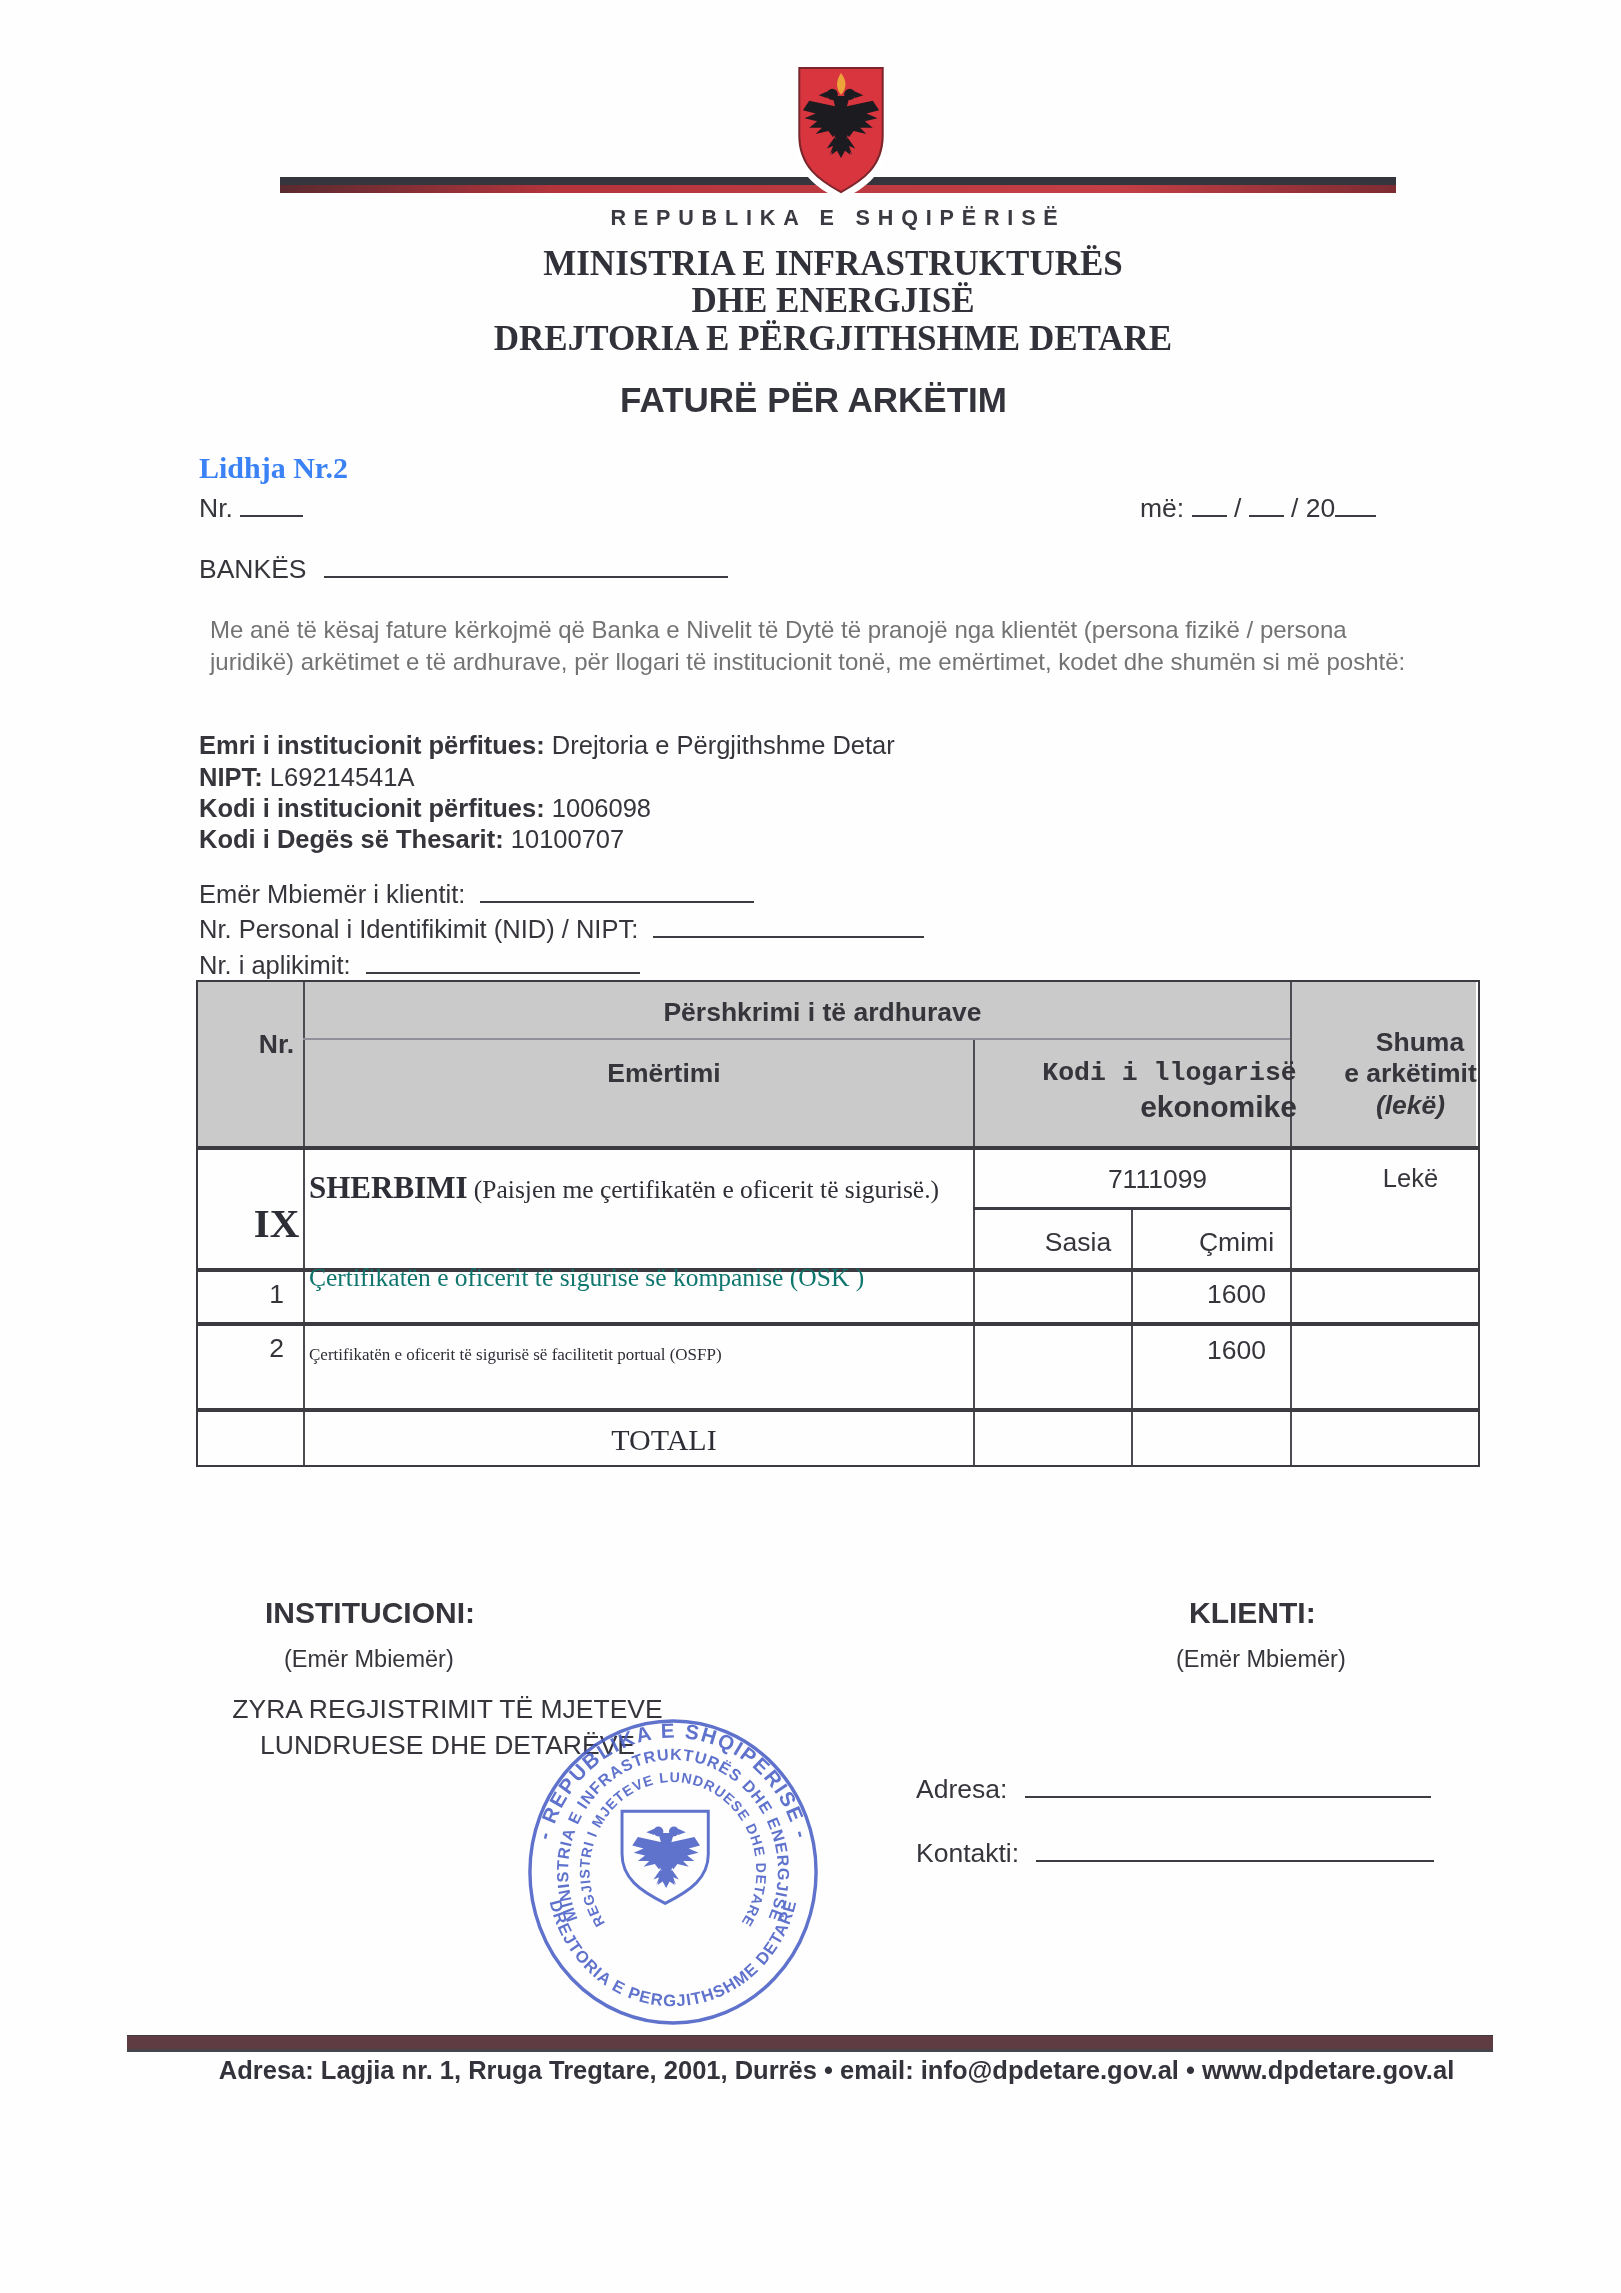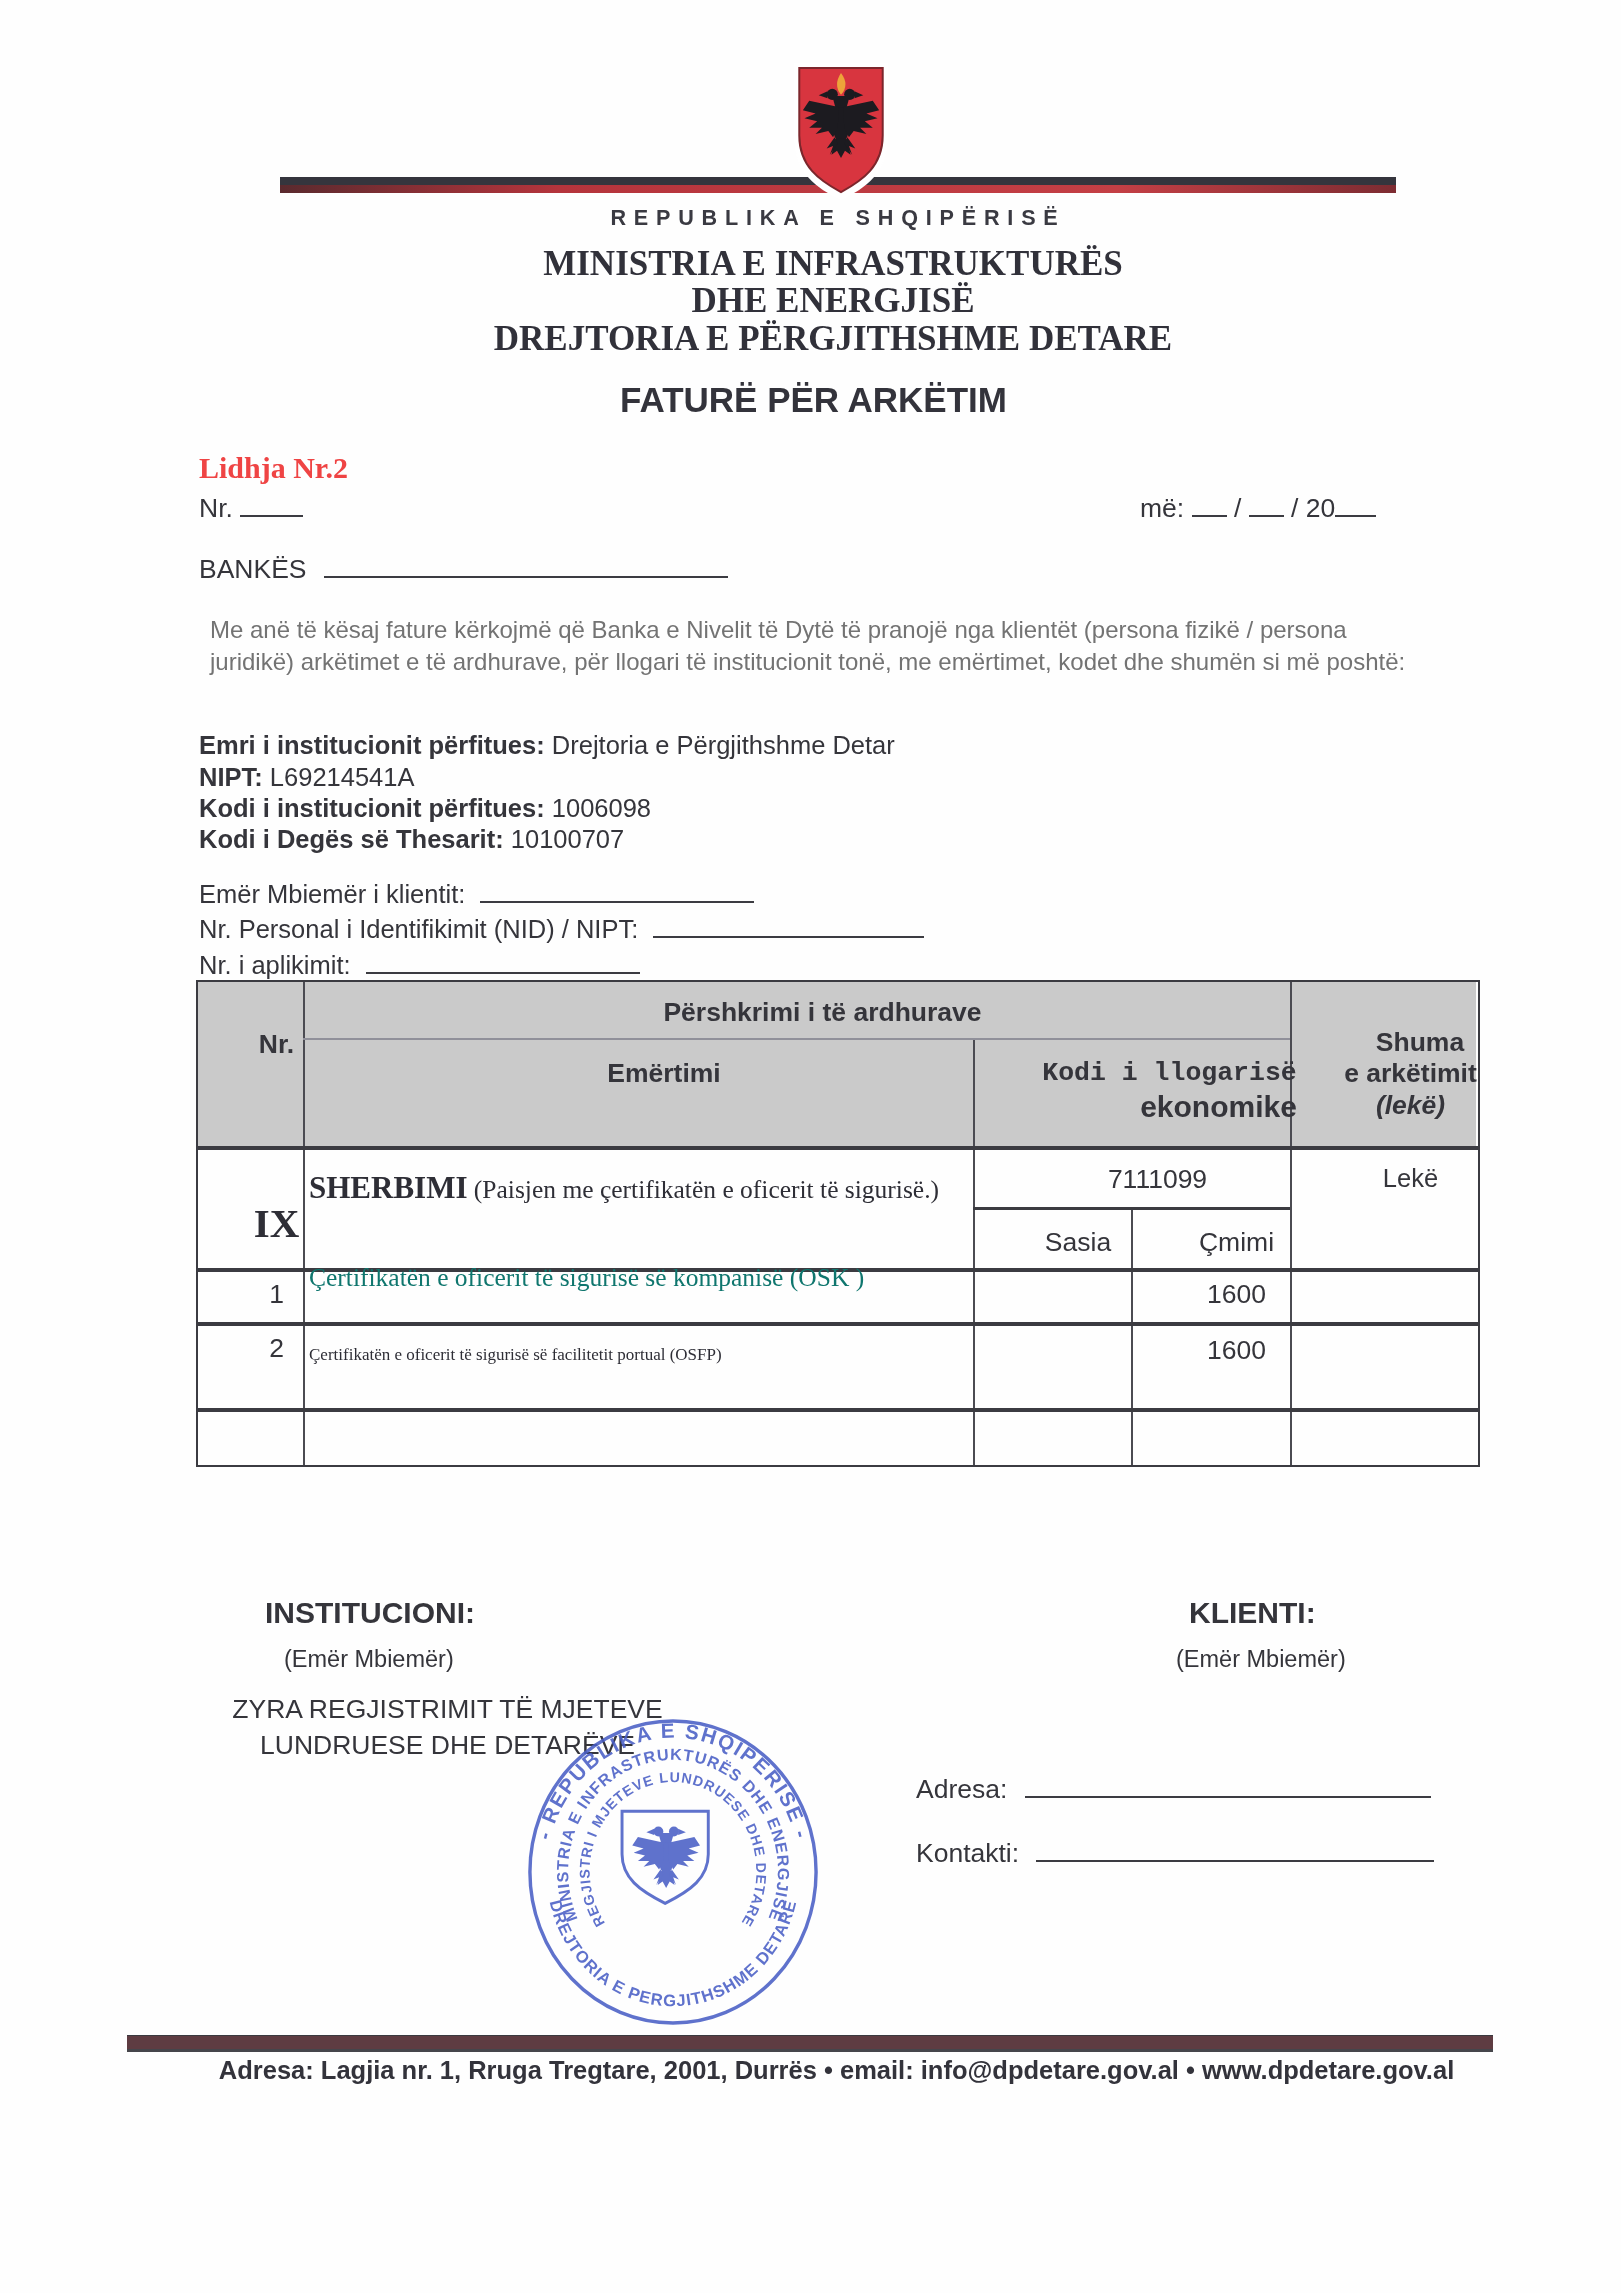--- a/index.html
+++ b/index.html
@@ -55,21 +55,21 @@
   </svg>
 
   <div class="abs b" style="left:0;top:205px;width:1676px;text-align:center;font-size:21.6px;letter-spacing:7.8px;color:#3a3a42;">REPUBLIKA E SHQIPËRISË</div>
 
   <div class="abs serif b" style="left:0;top:244px;width:1666px;text-align:center;font-size:35px;color:#31313a;">MINISTRIA E INFRASTRUKTURËS</div>
   <div class="abs serif b" style="left:0;top:281px;width:1666px;text-align:center;font-size:35px;color:#31313a;">DHE ENERGJISË</div>
   <div class="abs serif b" style="left:0;top:319px;width:1666px;text-align:center;font-size:35px;color:#31313a;">DREJTORIA E PËRGJITHSHME DETARE</div>
 
   <div class="abs b" style="left:0;top:380px;width:1627px;text-align:center;font-size:35px;color:#33333b;">FATURË PËR ARKËTIM</div>
 
-  <div class="abs serif b" style="left:199px;top:451px;font-size:30px;color:#ef4444;">Lidhja Nr.2</div>
+  <div class="abs serif b" style="left:199px;top:451px;font-size:30px;color:#3b82f6;">Lidhja Nr.2</div>
 
   <div class="abs" style="left:199px;top:493px;font-size:26.5px;">
     <span>Nr.</span>
     <span class="blank" style="width:63px;"></span>
   </div>
 
   <div class="abs" style="left:1140px;top:493px;font-size:26.5px;">
     <span>më:</span>
     <span class="blank" style="width:35px;"></span>
     <span>/</span>
@@ -152,20 +152,21 @@
     <div class="cell ctr" style="left:775px;top:297px;width:158px;font-size:26.5px;"></div>
     <div class="cell ctr" style="left:933px;top:297px;width:159px;font-size:26.5px;">1600</div>
     <div class="cell ctr" style="left:1092px;top:297px;width:189px;font-size:26.5px;"></div>
 
     <div class="cell ctr" style="left:0;top:351px;width:105px;font-size:26.5px;">2</div>
     <div class="cell serif" style="left:111px;top:351px;width:659px;font-size:17px;line-height:43px;color:#2e2e36;">Çertifikatën e oficerit të sigurisë së facilitetit portual (OSFP)</div>
     <div class="cell ctr" style="left:775px;top:353px;width:158px;font-size:26.5px;"></div>
     <div class="cell ctr" style="left:933px;top:353px;width:159px;font-size:26.5px;">1600</div>
     <div class="cell ctr" style="left:1092px;top:353px;width:189px;font-size:26.5px;"></div>
 
+    <div class="cell serif ctr" style="left:105px;top:441px;width:670px;font-size:30px;color:#2e2e36;">TOTALI</div>
   </div>
 
   <div class="abs b" style="left:265px;top:1596px;font-size:30px;">INSTITUCIONI:</div>
   <div class="abs b" style="left:1189px;top:1596px;font-size:30px;">KLIENTI:</div>
   <div class="abs" style="left:284px;top:1646px;font-size:23.5px;">(Emër Mbiemër)</div>
   <div class="abs" style="left:1176px;top:1646px;font-size:23.5px;">(Emër Mbiemër)</div>
 
   <div class="abs ctr" style="left:142px;top:1694px;width:559px;font-size:26.5px;">ZYRA REGJISTRIMIT TË MJETEVE</div>
   <div class="abs ctr" style="left:142px;top:1730px;width:559px;font-size:26.5px;">LUNDRUESE DHE DETARËVE</div>
 

